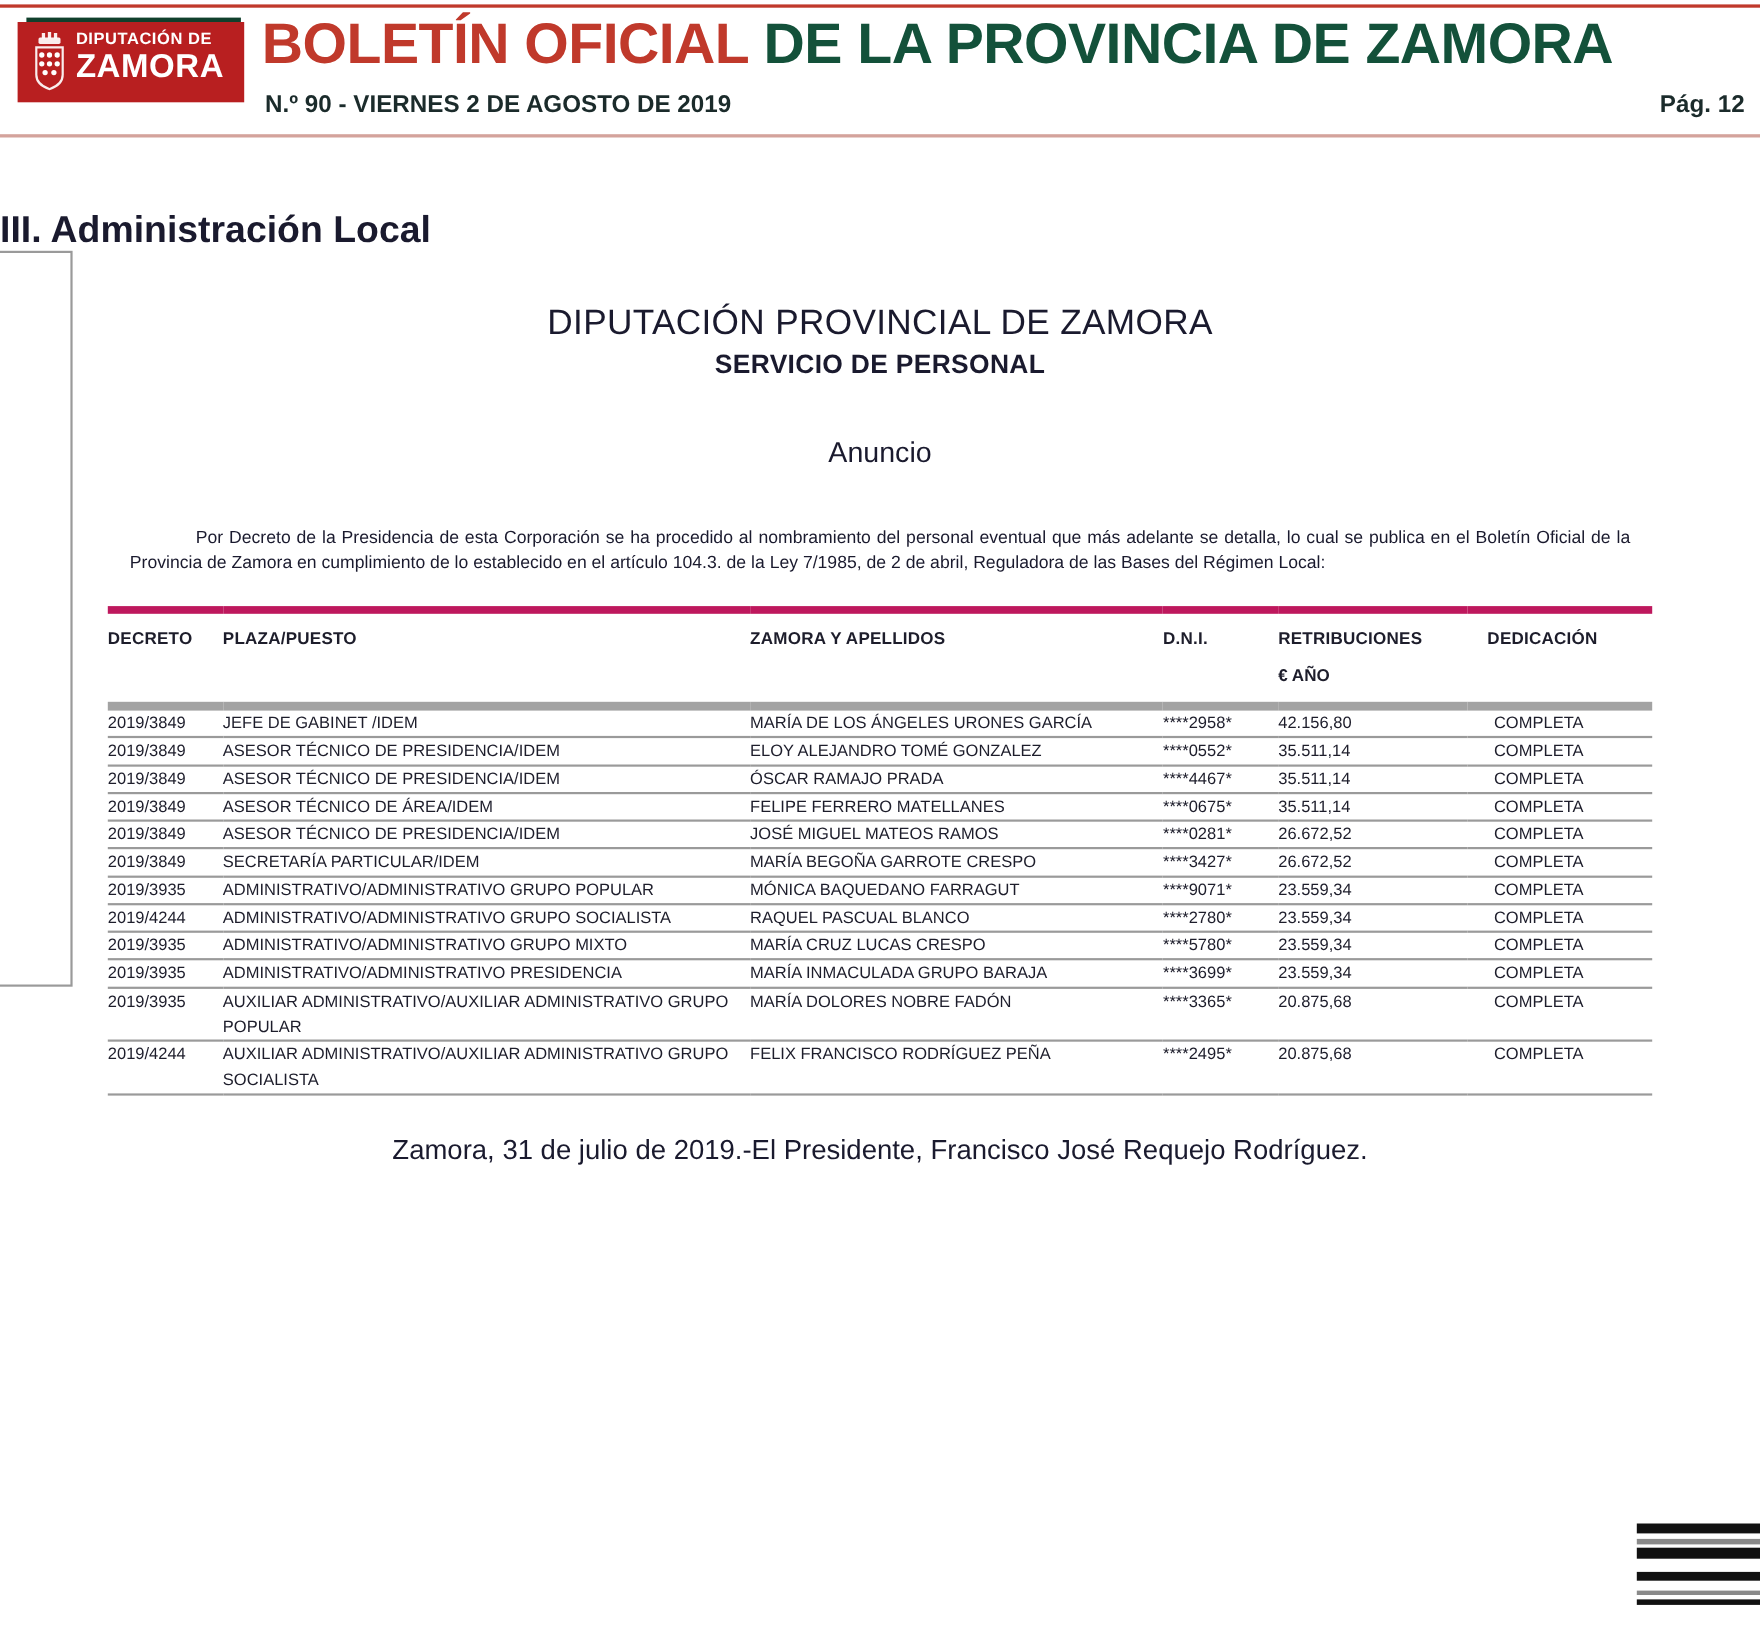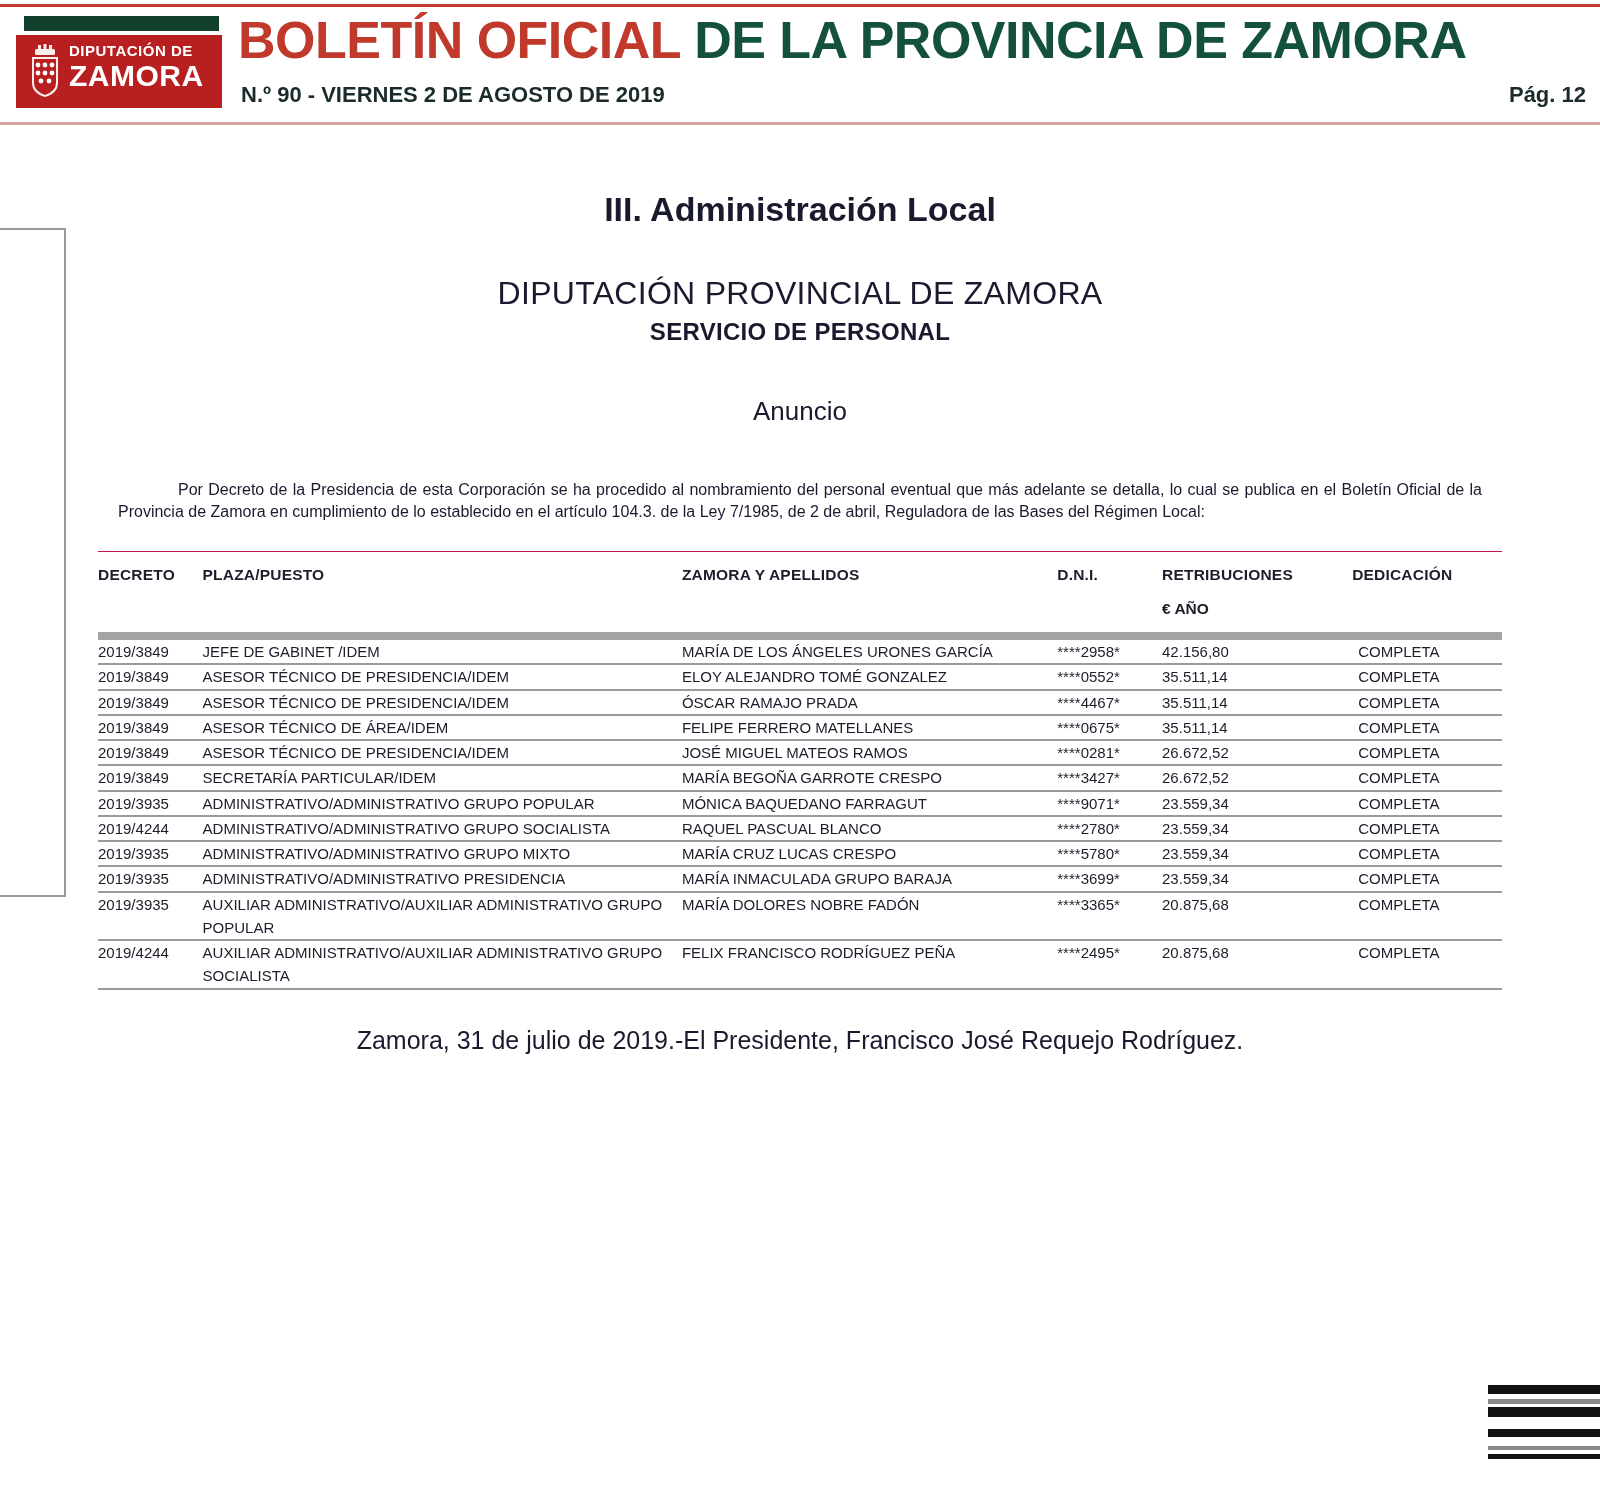--- a/index.html
+++ b/index.html
@@ -45,21 +45,21 @@
     width: 206px; height: 90px;
   }
   .logo-greenbar {
     position: absolute;
     left: 8px; top: 0px;
     width: 195px; height: 15px;
     background: #10402c;
   }
   .logo-box {
     position: absolute;
-    left: 0px; top: 19px;
+    left: 0px; top: 4px;
     width: 206px; height: 73px;
     background: #b81f20;
   }
   .logo-emblem {
     position: absolute;
     left: 9px; top: 9px;
     width: 40px; height: 54px;
   }
   .logo-text {
     position: absolute;
@@ -117,21 +117,21 @@
     background: #ffffff;
   }
 
   
   .doc {
     position: absolute;
     left: 0; top: 128px;
     width: 1600px;
   }
   .h-section {
-    text-align: center;
+    text-align: left;
     font-size: 34px;
     font-weight: bold;
     color: #1a1a2e;
     margin-top: 62px;
   }
   .h-org {
     text-align: center;
     font-size: 32px;
     color: #1a1a2e;
     margin-top: 46px;
@@ -175,21 +175,21 @@
     font-weight: normal;
     text-align: left;
     vertical-align: top;
     padding: 0;
   }
   thead tr.head-main th {
     font-weight: bold;
     font-size: 15.5px;
     letter-spacing: 0.2px;
     padding: 14px 0 6px 0;
-    border-top: 1px solid #be185d;
+    border-top: 7px solid #be185d;
     white-space: nowrap;
     margin-top: 41px;
   }
   thead tr.head-sub th {
     font-weight: bold;
     font-size: 15.5px;
     padding: 10px 0 14px 0;
     border-bottom: 8px solid #a3a3a3;
   }
   tbody tr td {

